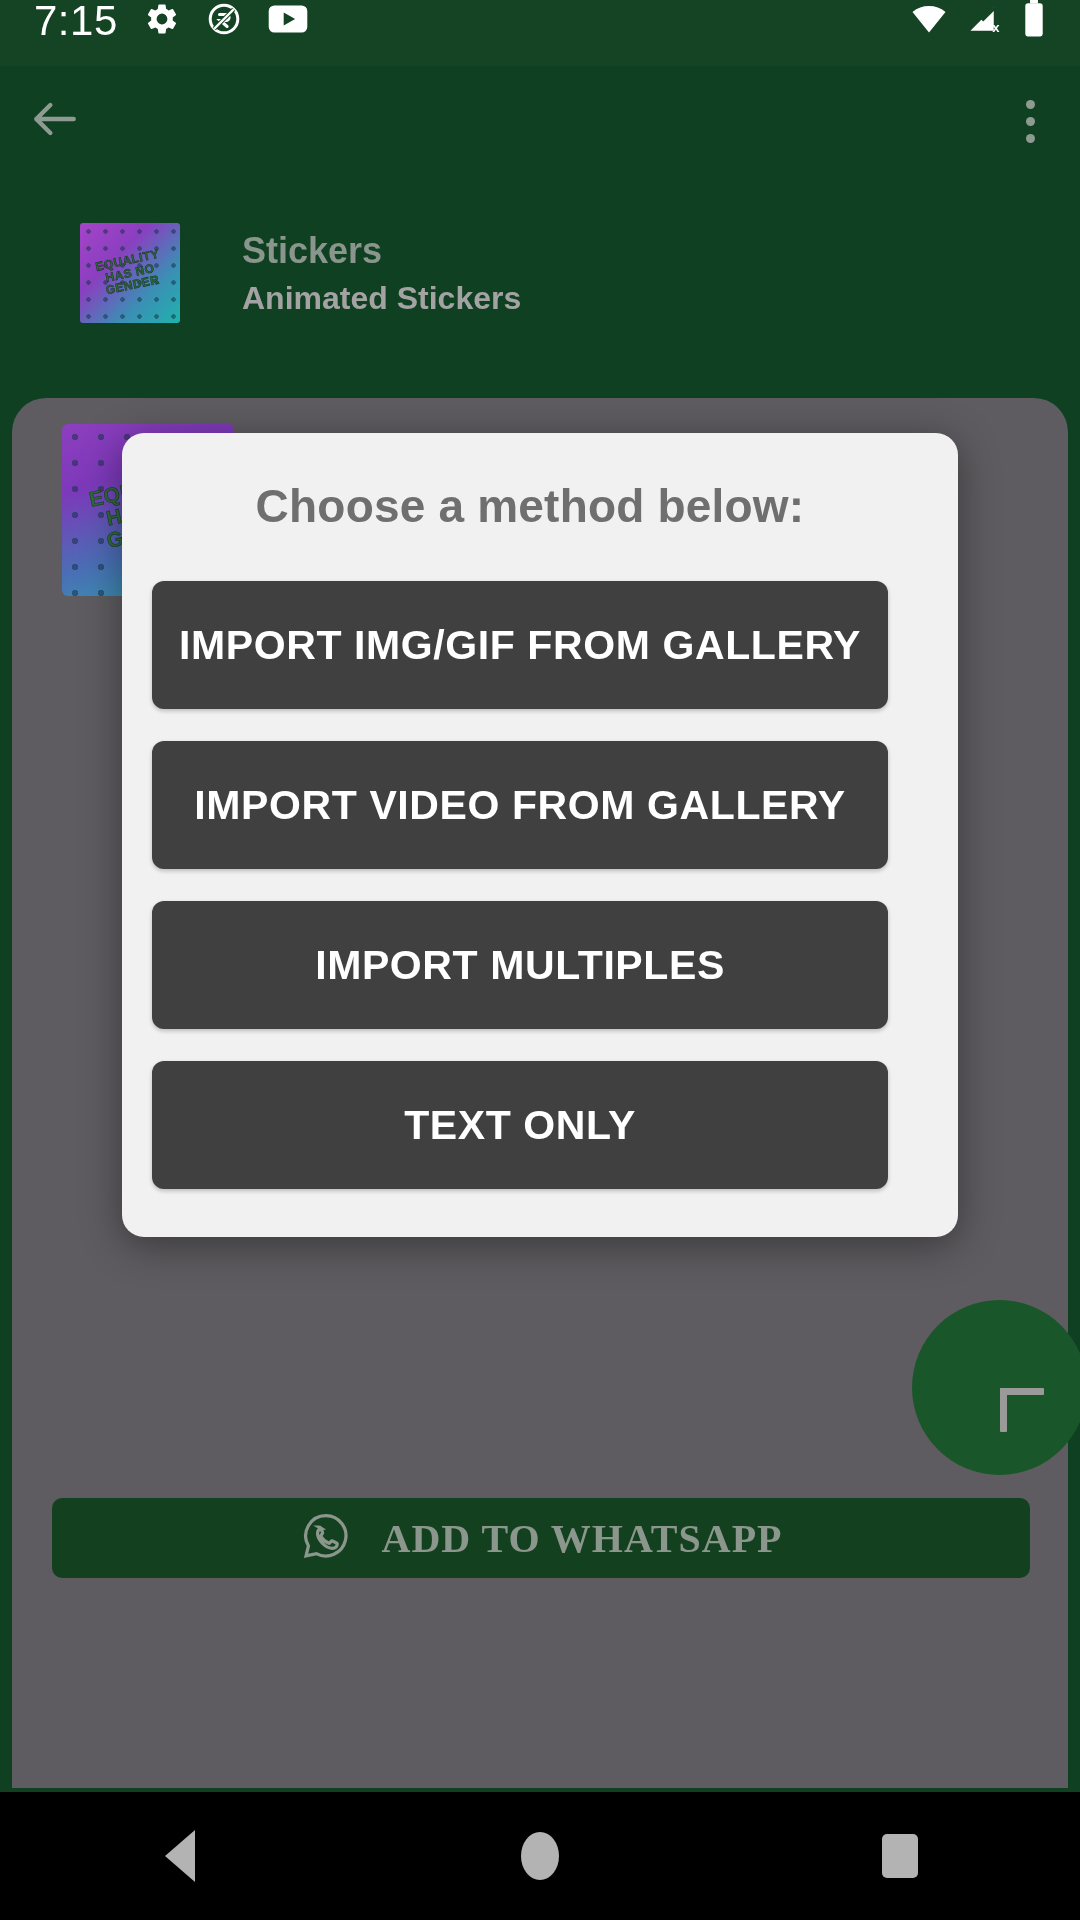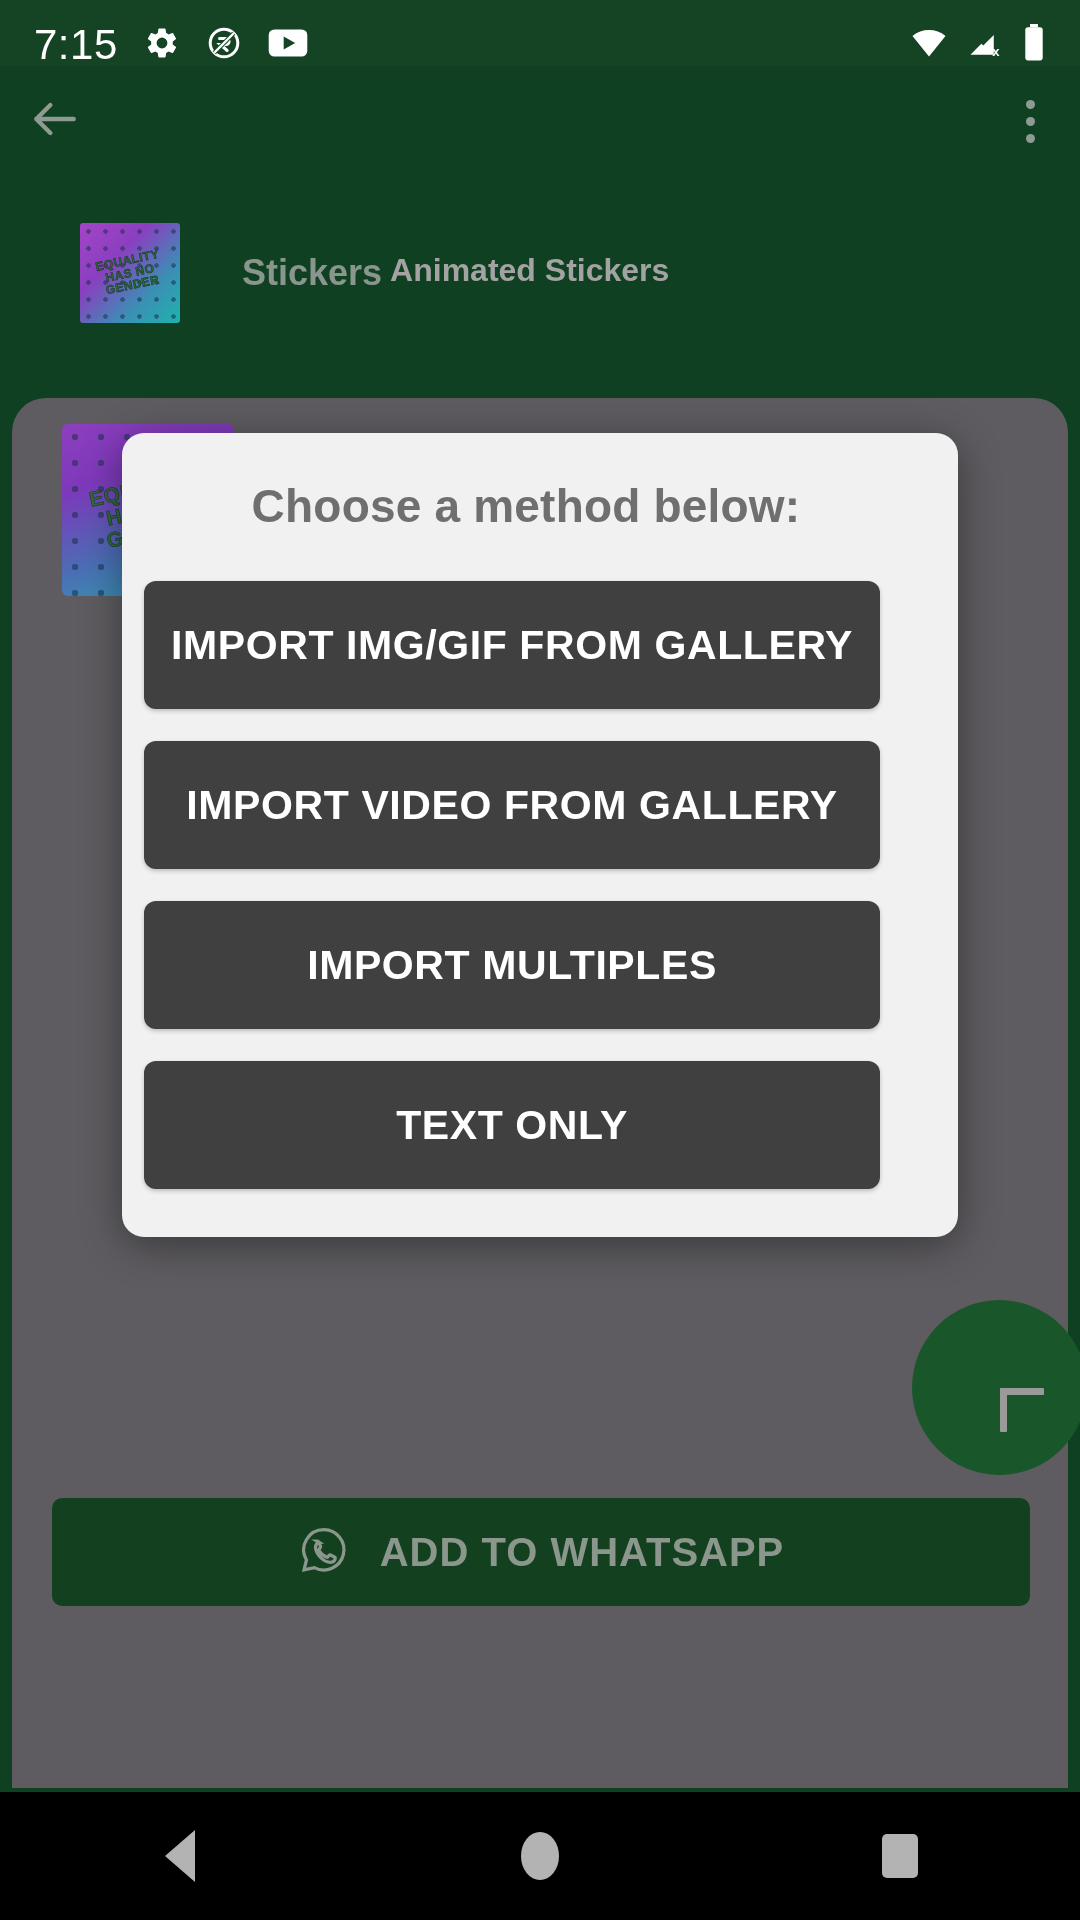--- a/index.html
+++ b/index.html
@@ -11,21 +11,21 @@
   }
   #screen {
     position:relative; width:1080px; height:1920px; overflow:hidden;
     background:#0f4022;
   }
 
   
   #statusbar {
     position:absolute; top:0; left:0; width:1080px; height:66px;
     background:#154425;
-    display:flex; align-items:flex-end; z-index:5;
+    display:flex; align-items:flex-start; z-index:5;
   }
   #status-left { display:flex; align-items:center; gap:26px; padding-left:34px; }
   #clock { color:#ffffff; font-size:42px; font-weight:400; letter-spacing:0.5px; line-height:1; }
   #status-right { margin-left:auto; display:flex; align-items:center; gap:18px; padding-right:34px; }
   .sicon { display:block; }
 
   
   #appbar {
     position:absolute; top:66px; left:0; width:1080px; height:110px;
     display:flex; align-items:center; z-index:4;
@@ -59,21 +59,21 @@
   .thumb-line {
     font-size:12px; font-weight:700; color:#2e6b3a;
     -webkit-text-stroke:0.5px #15331b;
     letter-spacing:0.5px; line-height:1.05; white-space:nowrap;
   }
   .thumb-dots {
     position:absolute; inset:0;
     background-image:radial-gradient(#17324a 2px, transparent 2.5px);
     background-size:17px 17px; opacity:.55;
   }
-  #pack-text { margin-left:62px; display:flex; gap:8px; }
+  #pack-text { margin-left:62px; display:flex; flex-direction:column; gap:8px; }
   #pack-title { font-size:36px; font-weight:700; color:#8a968d; }
   #pack-sub { font-size:32px; font-weight:700; color:#a3a3a3; }
 
   
   #content-sheet {
     position:absolute; top:398px; left:12px; width:1056px; height:1390px;
     background:#5e5c60; border-radius:34px 34px 0 0; z-index:2;
   }
   #list-thumb {
     position:absolute; top:424px; left:62px;
@@ -87,38 +87,38 @@
   #fab {
     position:absolute; left:912px; top:1300px; width:175px; height:175px;
     border-radius:50%; background:#19562a; z-index:3;
     display:flex; align-items:center; justify-content:center;
   }
   #fab .plus-h { position:absolute; width:44px; height:7px; background:#9a9a99; border-radius:1px; }
   #fab .plus-v { position:absolute; width:7px; height:44px; background:#9a9a99; border-radius:1px; }
 
   
   #wa-btn {
-    position:absolute; left:52px; top:1498px; width:978px; height:108px;
+    position:absolute; left:52px; top:1498px; width:978px; height:80px;
     background:#13411f; border-radius:10px; z-index:3;
-    display:flex; align-items:center; justify-content:center; gap:30px;
+    display:flex; align-items:center; justify-content:center; gap:30px;font-family:Liberation Serif, serif;
   }
   #wa-label {
     font-size:40px; font-weight:700; color:#8b968c; letter-spacing:1px;
   }
 
   
   #scrim {
     position:absolute; inset:0; background:rgba(0,0,0,0.0); z-index:6;
   }
 
   
   #dialog {
     position:absolute; left:122px; top:433px; width:836px;
     background:#f1f1f2; border-radius:22px; z-index:7;
-    padding:46px 50px 44px 22px;
+    padding:46px 50px 44px 30px;
     box-shadow:0 8px 40px rgba(0,0,0,.4);
   }
   #dialog-title {
     text-align:center; font-size:46px; font-weight:700; color:#6f6f6f;
     letter-spacing:0.2px; margin-bottom:48px;
   }
   .method-btn {
     display:flex; align-items:center; justify-content:center;
     width:736px; height:128px; margin-bottom:32px;
     background:#404040; border-radius:12px; border:none;

